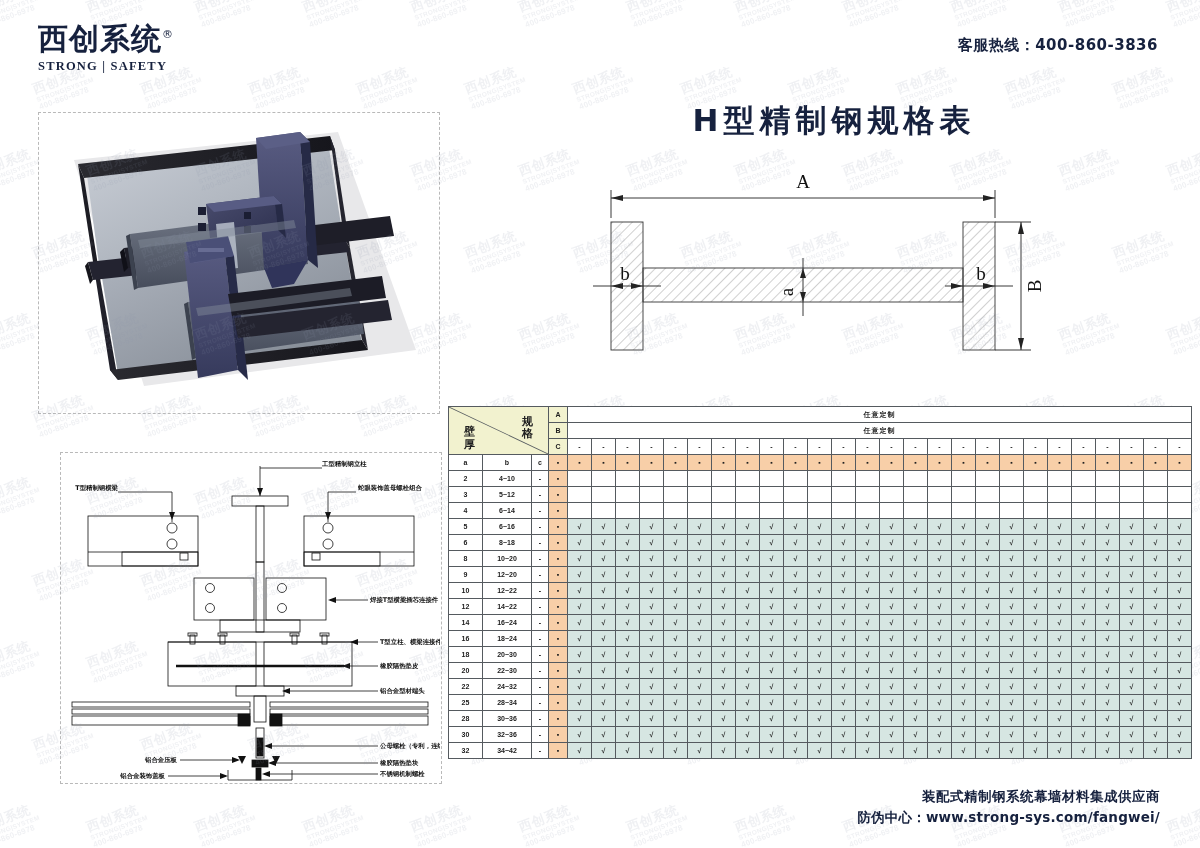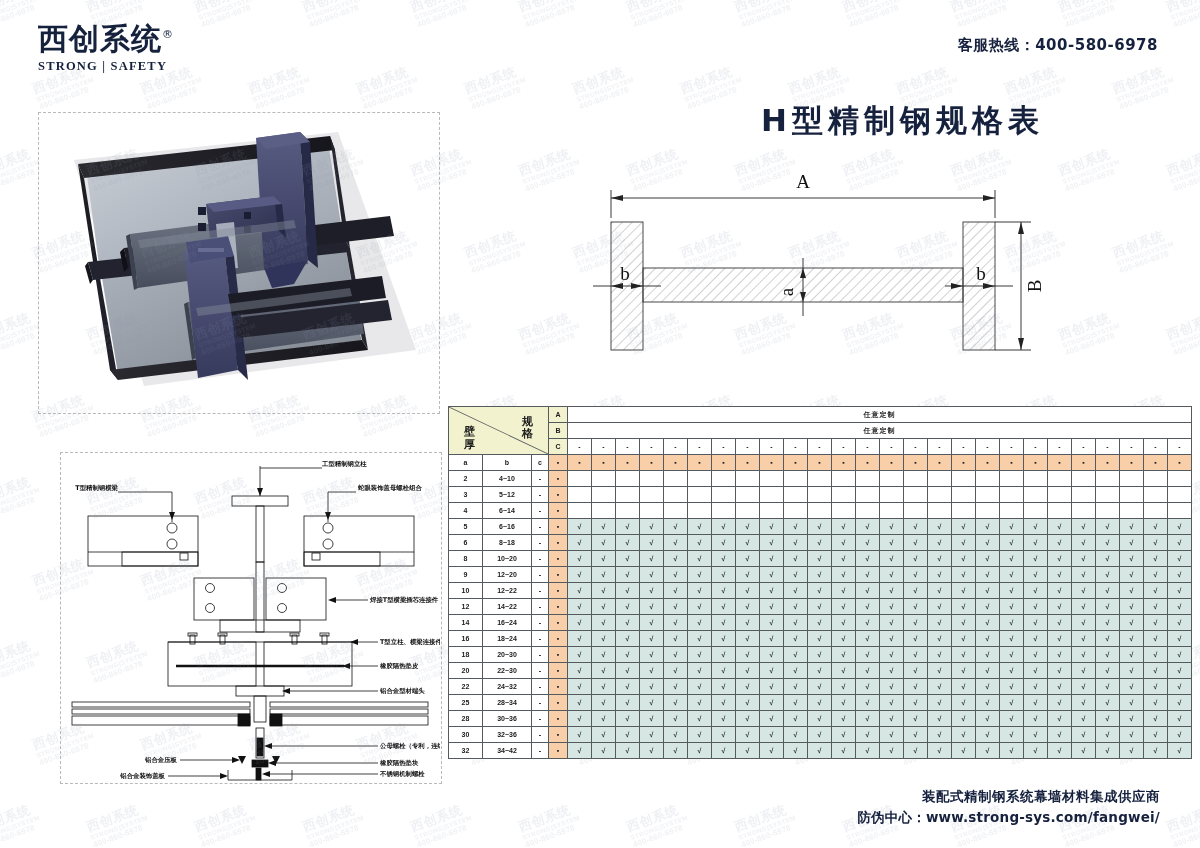--- a/index.html
+++ b/index.html
@@ -56,21 +56,21 @@
   }
   .hotline{
     position:absolute;right:42px;top:36px;
     font-size:15px;font-weight:700;color:#16213e;letter-spacing:.5px;
     font-family:"DejaVu Sans","Liberation Sans",sans-serif;
   }
 
   
   .main-title{
     position:absolute;left:624px;top:100px;width:420px;
-    text-align:right;z-index:10;
+    text-align:center;z-index:10;
     font-size:31px;font-weight:700;letter-spacing:5px;color:#16213e;
     font-family:"DejaVu Sans","Liberation Sans",sans-serif;
   }
 
   
   .panel{
     position:absolute;border:1px dashed #b9b9b9;z-index:2;
   }
   #panel-render{left:38px;top:112px;width:400px;height:300px;}
   #panel-detail{left:60px;top:452px;width:380px;height:330px;}
@@ -784,21 +784,21 @@
       <span class="wm-en">STRONG|SYSTEM</span>
       <span class="wm-ph">400-860-6978</span>
     </div>
   </div>
 
 <div class="header">
   <div class="logo-block">
     <div class="logo-cn"><span>西创系统</span><span class="logo-reg">®</span></div>
     <div class="logo-en">STRONG | SAFETY</div>
   </div>
-  <div class="hotline">客服热线：400-580-6978</div>
+  <div class="hotline">客服热线：400-860-3836</div>
 </div>
 
 <div class="main-title">H型精制钢规格表</div>
 
 <div class="panel" id="panel-render"></div>
 <div class="panel" id="panel-detail"></div>
 
 <div class="render-wrap">
 <svg width="400" height="300" viewBox="0 0 400 300">
   <defs>

